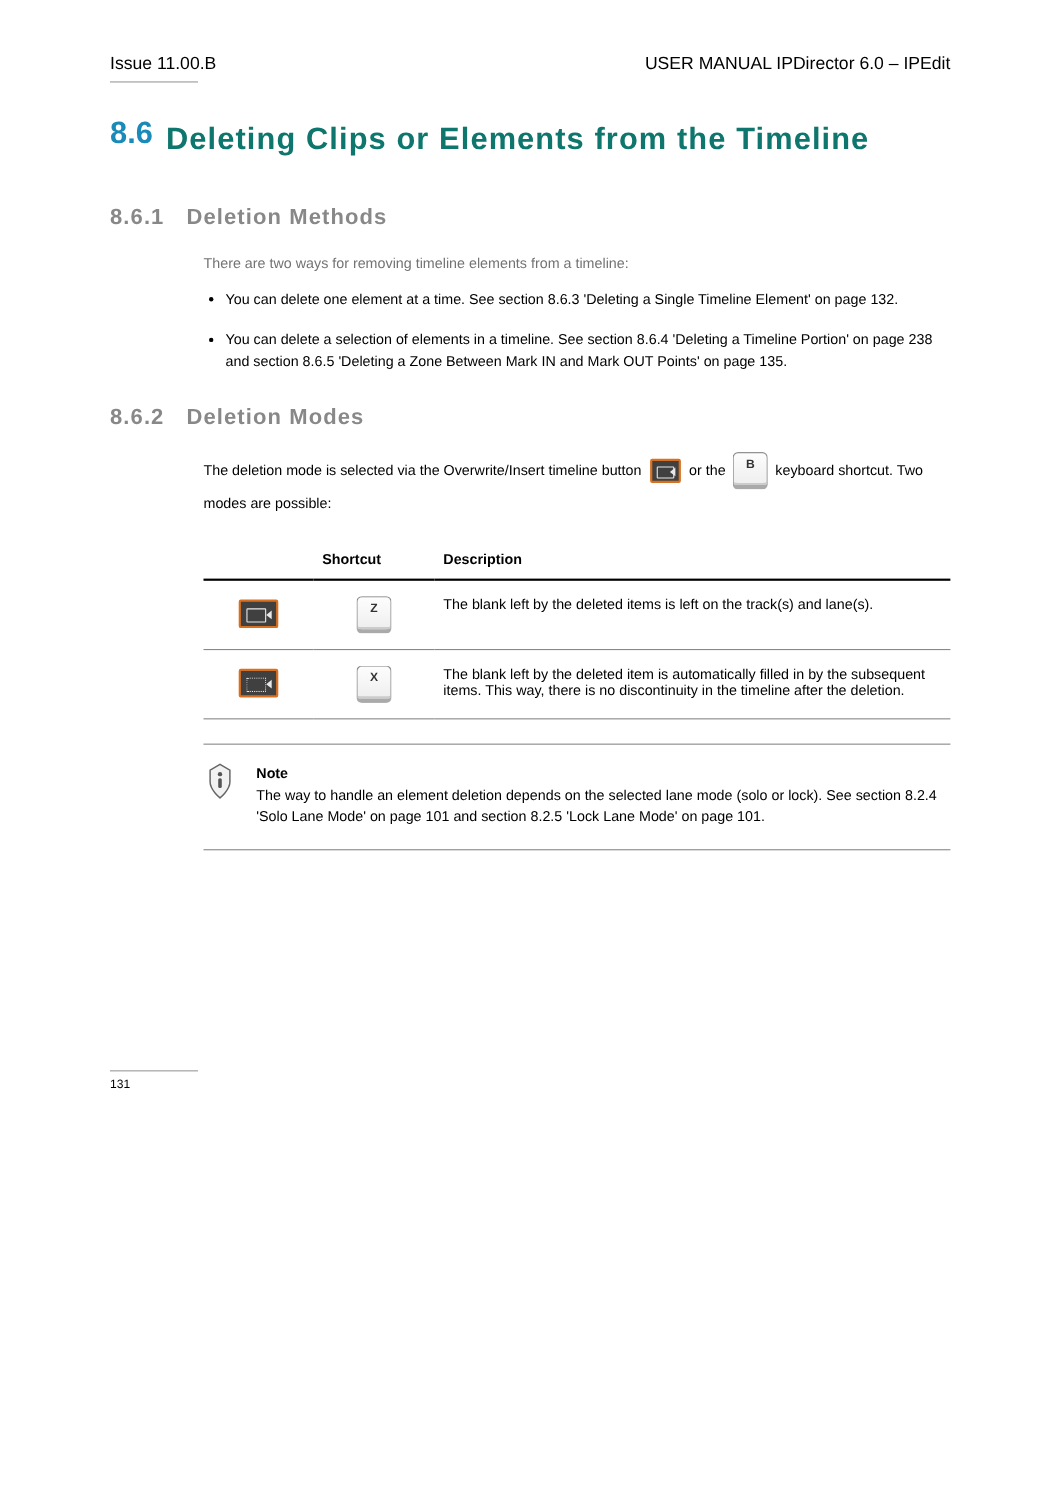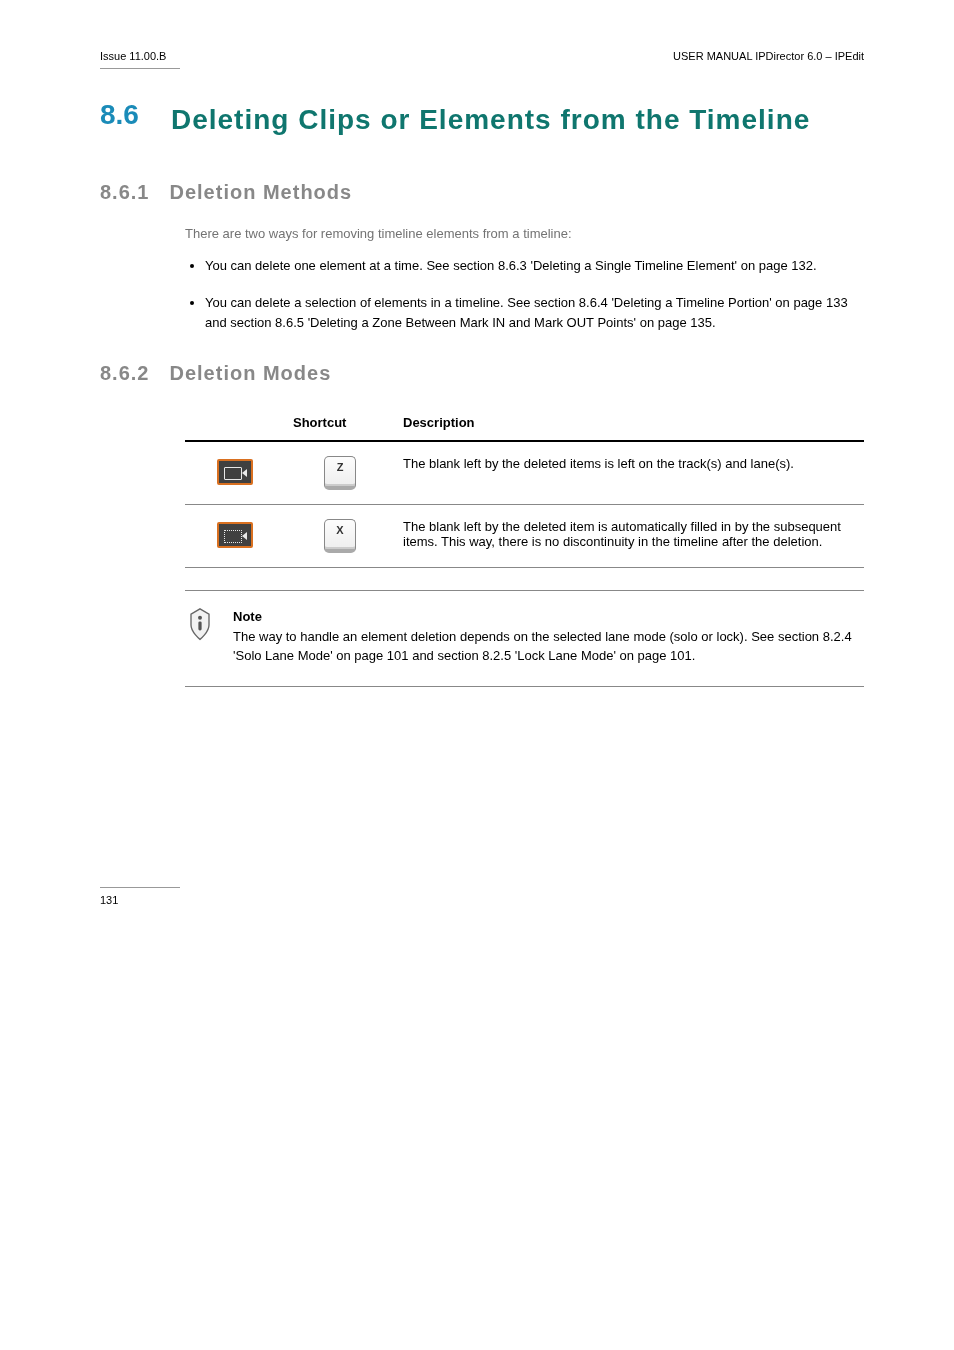--- a/index.html
+++ b/index.html
@@ -15,21 +15,21 @@
     padding: 50px 90px 50px 100px;
   }
   .top-rule {
     border-top: 1px solid #999;
     width: 80px;
     margin-bottom: 30px;
     margin-left: 0;
   }
   .h1-row {
     display: flex;
-    gap: 32px;
+    gap: 12px;
     margin-bottom: 40px;
   }
   .h1-num {
     color: #1a8bb8;
     font-size: 28px;
     font-weight: bold;
     white-space: nowrap;
   }
   .h1-title {
     color: #0f766e;
@@ -215,48 +215,55 @@
     border-top: 1px solid #999;
     width: 80px;
     margin-top: 200px;
     margin-left: 0;
   }
 </style>
 </head>
 <body>
 
 <div class="page">
-  <div style="display:flex; justify-content:space-between; font-size:11px; color:#000; margin-bottom:6px;">
+  <div style="display:flex; justify-content:space-between; font-size:16px; color:#000; margin-bottom:6px;">
     <span>Issue 11.00.B</span>
     <span>USER MANUAL IPDirector 6.0 – IPEdit</span>
   </div>
   <div class="top-rule"></div>
 
   <div class="h1-row">
     <div class="h1-num">8.6</div>
     <div class="h1-title">Deleting Clips or Elements from the Timeline</div>
   </div>
 
   <div class="h2-row">
     <div class="h2-num">8.6.1</div>
     <div class="h2-title">Deletion Methods</div>
   </div>
   <div class="body-indent">
     <p class="para">There are two ways for removing timeline elements from a timeline:</p>
     <ul class="bullets">
       <li>You can delete one element at a time. See section 8.6.3 'Deleting a Single Timeline Element' on page 132.</li>
-      <li>You can delete a selection of elements in a timeline. See section 8.6.4 'Deleting a Timeline Portion' on page 133 and section 8.6.5 'Deleting a Zone Between Mark IN and Mark OUT Points' on page 135.</li>
+      <li>You can delete a selection of elements in a timeline. See section 8.6.4 'Deleting a Timeline Portion' on page 238 and section 8.6.5 'Deleting a Zone Between Mark IN and Mark OUT Points' on page 135.</li>
     </ul>
   </div>
 
   <div class="h2-row">
     <div class="h2-num">8.6.2</div>
     <div class="h2-title">Deletion Modes</div>
   </div>
   <div class="body-indent">
+    <p class="mode-para">
+      <span>The deletion mode is selected via the Overwrite/Insert timeline button </span>
+      <span class="mode-icon-inline"></span>
+      <span> or the </span>
+      <span class="keycap">B</span>
+      <span> keyboard shortcut. Two modes are possible:</span>
+    </p>
 
     <table class="modes">
       <thead>
         <tr>
           <th style="width:100px"></th>
           <th style="width:110px">Shortcut</th>
           <th>Description</th>
         </tr>
       </thead>
       <tbody>

